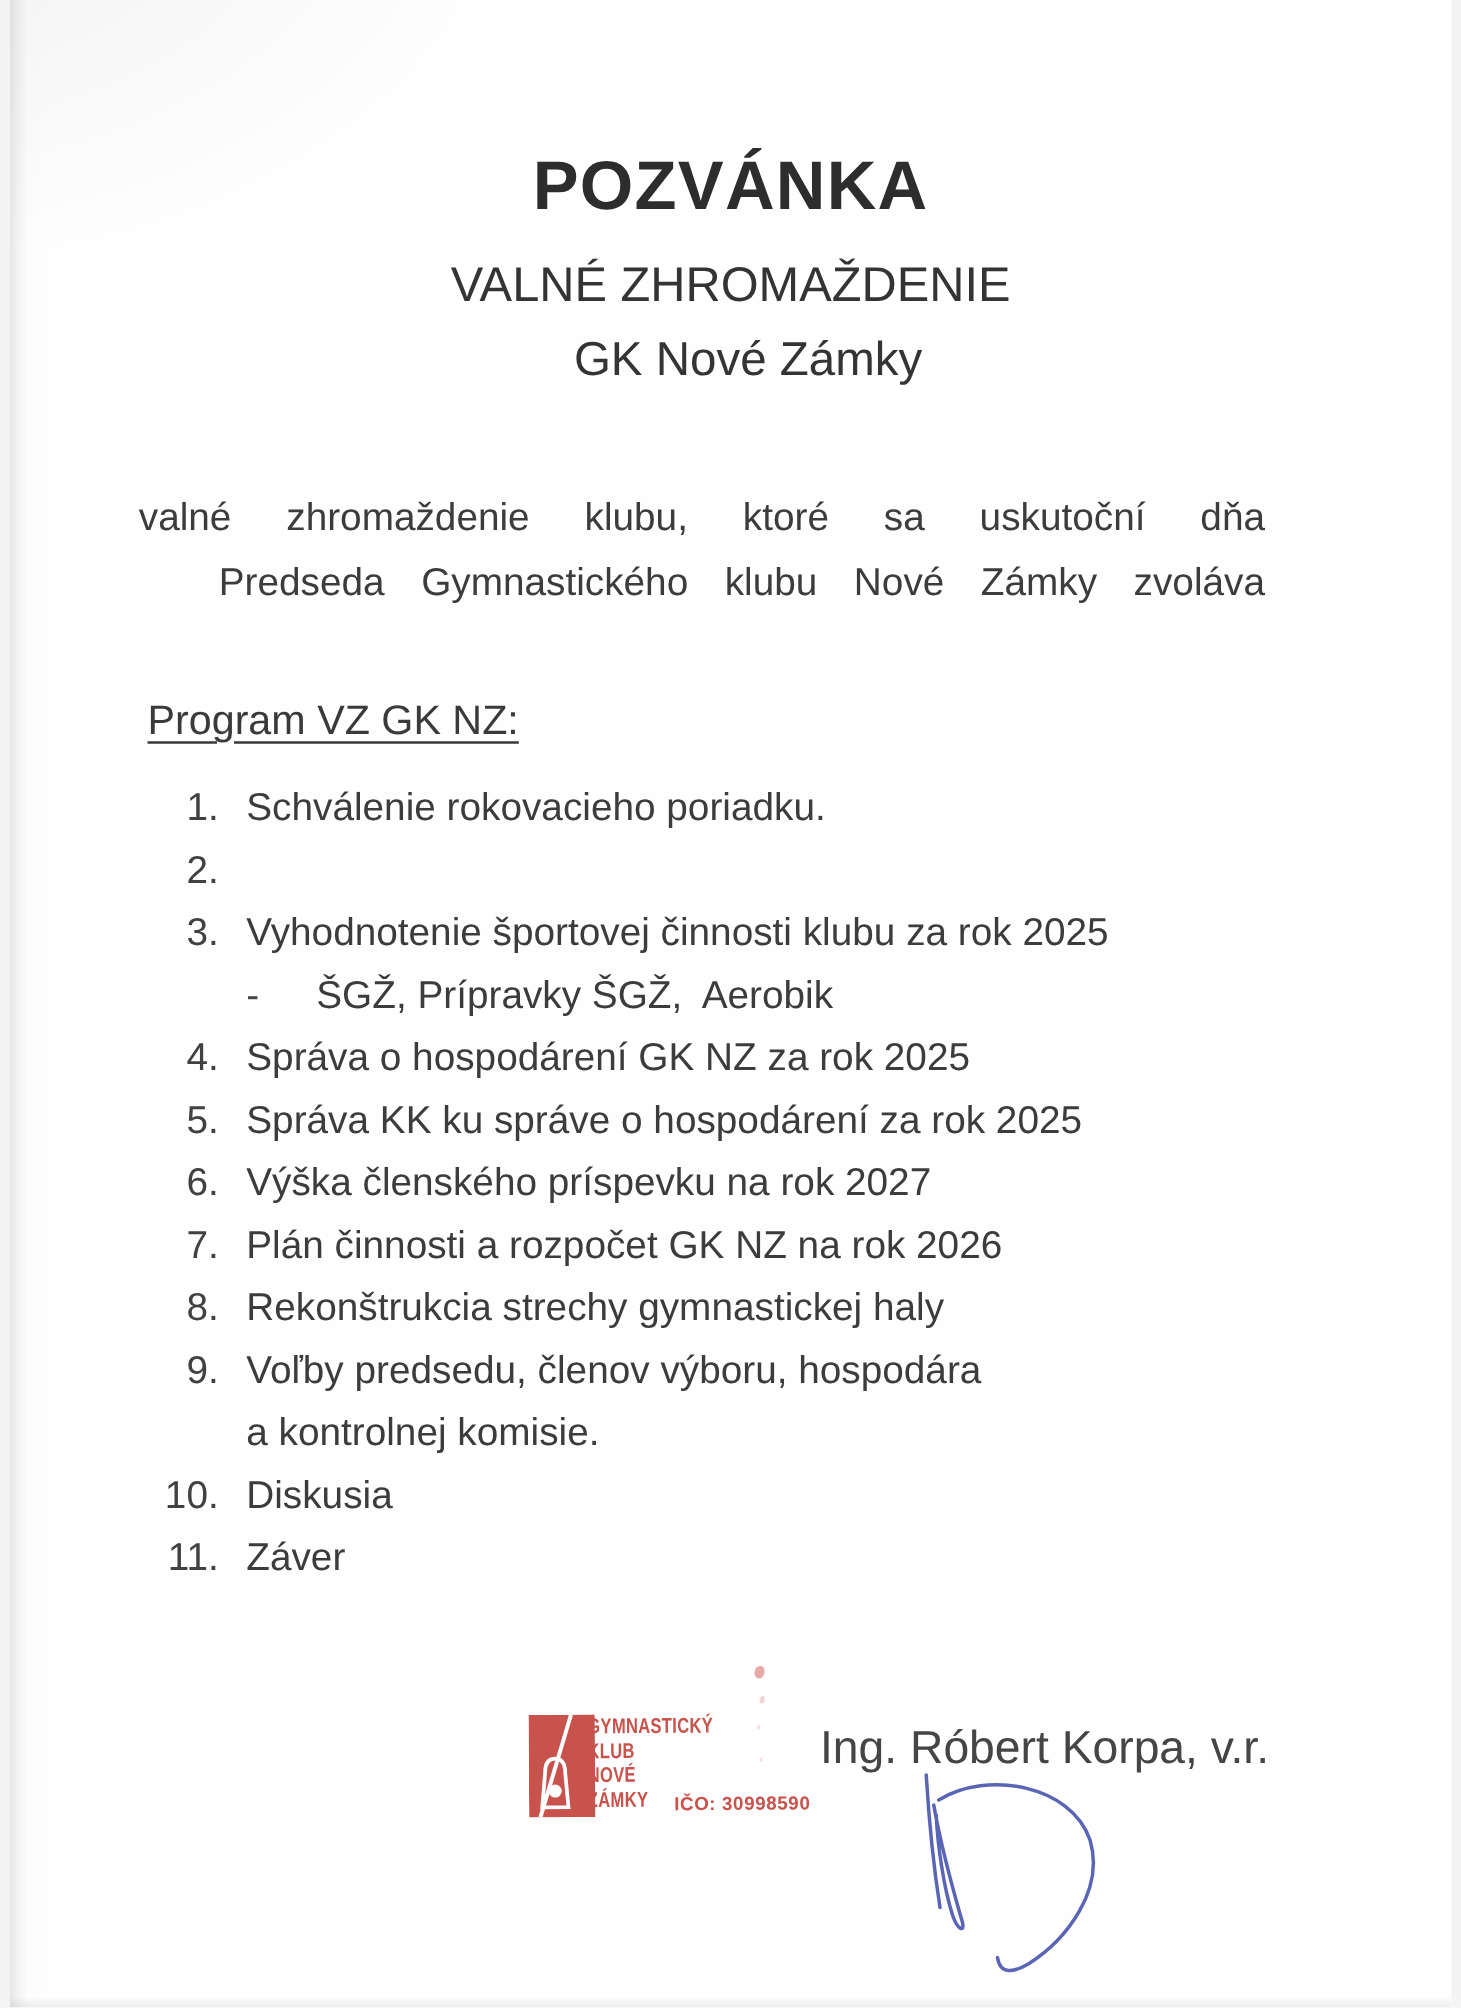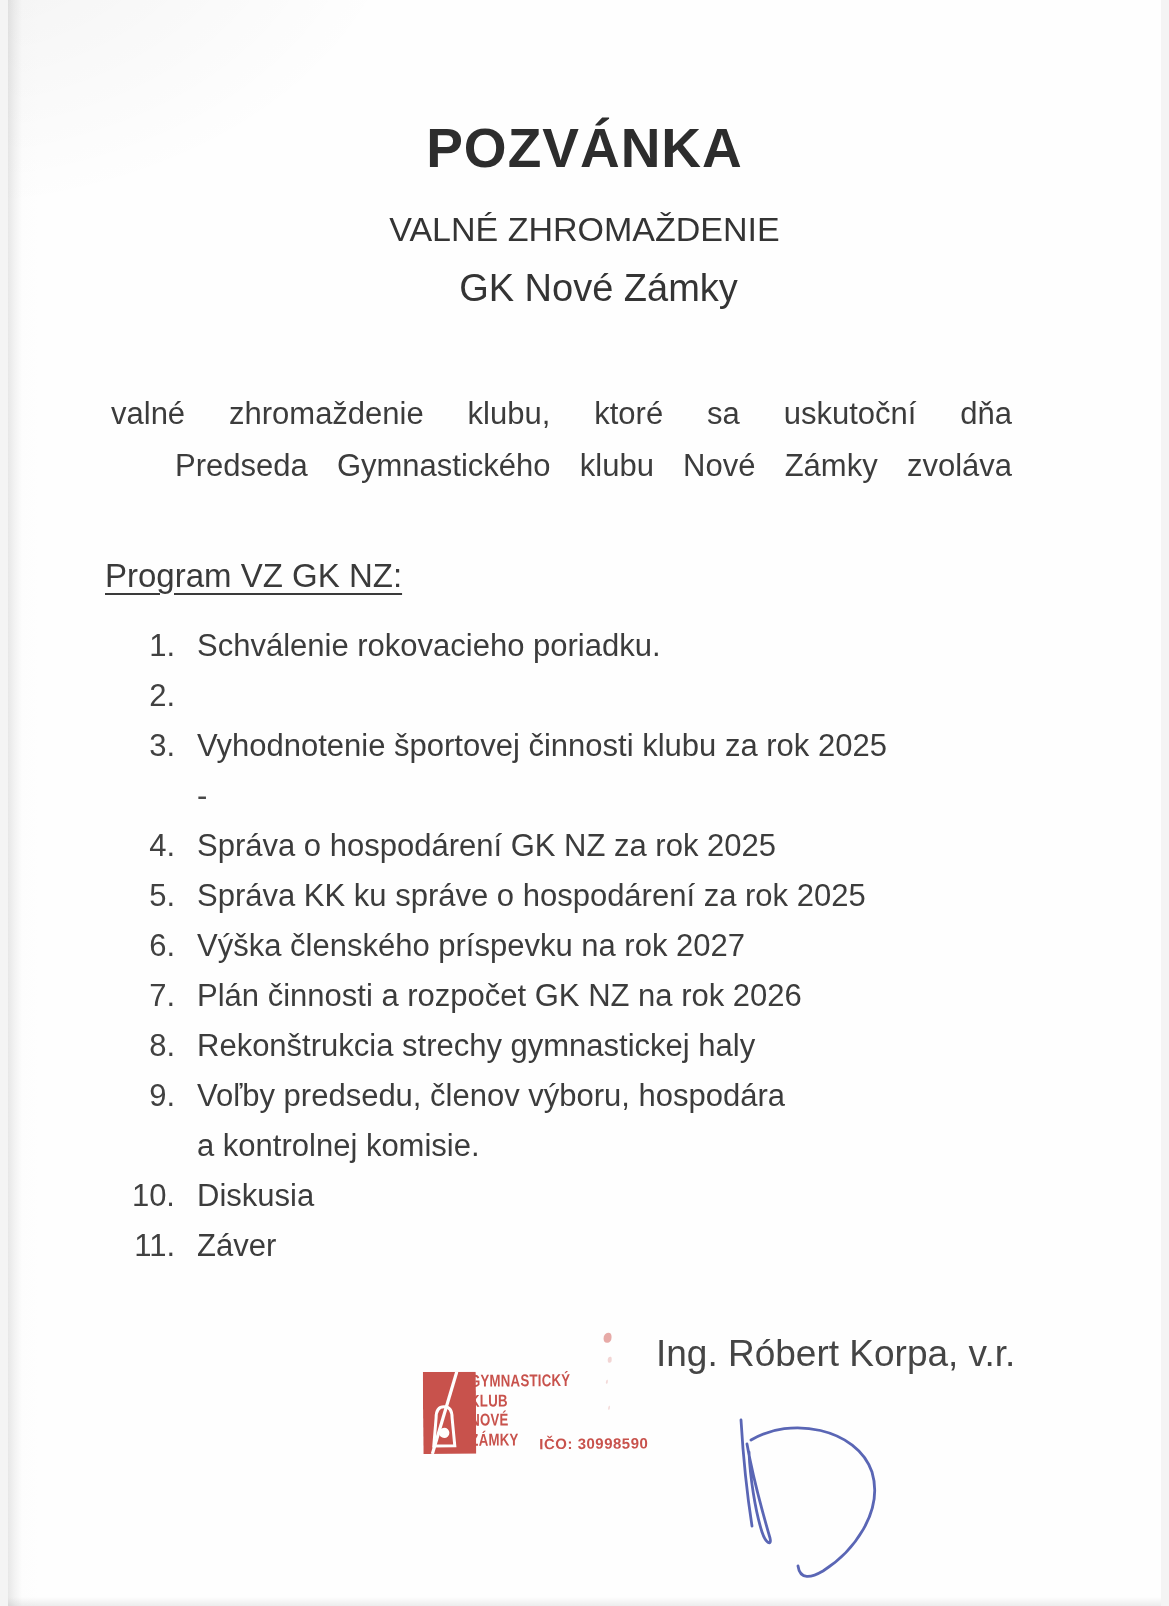--- a/index.html
+++ b/index.html
@@ -38,21 +38,21 @@
   .doc-title {
     margin: 0;
     font-size: 55px;
     line-height: 64px;
     font-weight: 700;
     letter-spacing: 1px;
     color: #2d2d2d;
   }
   .doc-subtitle {
     margin: 26px 0 0 0;
-    font-size: 34px;
+    font-size: 39px;
     line-height: 46px;
     font-weight: 400;
     color: #343434;
   }
   .doc-org {
     margin: 13px 0 0 0;
     font-size: 38px;
     line-height: 46px;
     font-weight: 400;
     color: #343434;
@@ -73,21 +73,21 @@
     text-align: justify;
     text-align-last: justify;
   }
   .intro .j-line.indent { text-indent: 64px; }
   .intro .last-line { white-space: pre-wrap; }
   .intro .b { font-weight: 700; color: #333; }
 
   
   .program-heading {
     position: absolute;
-    left: 97px;
+    left: 110px;
     top: 556px;
     font-size: 33px;
     line-height: 40px;
     color: #3a3a3a;
     text-decoration: underline;
     text-underline-offset: 6px;
     text-decoration-thickness: 2px;
   }
 
   
@@ -163,21 +163,21 @@
     background: #cf5a55;
     border-radius: 60% 40% 55% 45%;
     opacity: 0.55;
     box-shadow: 2px 22px 0 -2px rgba(201,75,69,0.45),
                 -1px 44px 0 -3px rgba(201,75,69,0.4),
                 1px 70px 0 -3px rgba(201,75,69,0.35);
   }
   .signatory-name {
     position: absolute;
     left: 648px;
-    top: 1332px;
+    top: 1376px;
     font-size: 37px;
     line-height: 44px;
     color: #454545;
   }
   .signature-ink {
     position: absolute;
     left: 697px;
     top: 1414px;
   }
 </style>
@@ -207,20 +207,21 @@
     <div class="row">
       <span class="num">2.</span>
     </div>
     <div class="row">
       <span class="num">3.</span>
       <span class="txt">Vyhodnotenie športovej činnosti klubu za rok 2025</span>
     </div>
     <div class="row">
       <span class="num"></span>
       <span class="sub-bullet">-</span>
+      <span class="txt">ŠGŽ, Prípravky ŠGŽ,  Aerobik</span>
     </div>
     <div class="row">
       <span class="num">4.</span>
       <span class="txt">Správa o hospodárení GK NZ za rok 2025</span>
     </div>
     <div class="row">
       <span class="num">5.</span>
       <span class="txt">Správa KK ku správe o hospodárení za rok 2025</span>
     </div>
     <div class="row">

